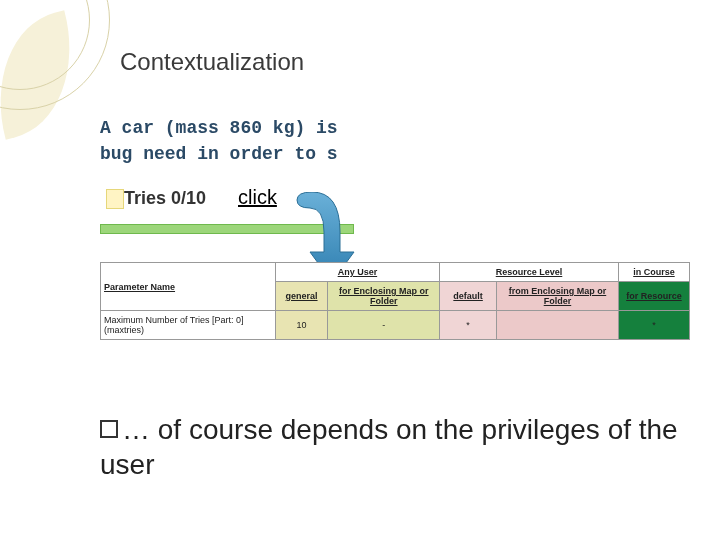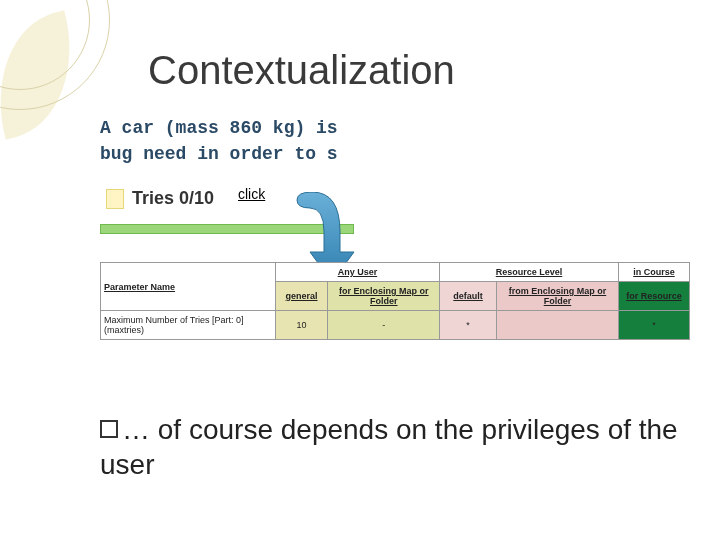--- a/index.html
+++ b/index.html
@@ -6,29 +6,29 @@
   html, body { width: 720px; height: 540px; font-family: Arial, sans-serif; background: #fff; overflow: hidden; }
   .slide { position: relative; width: 720px; height: 540px; }
 
   
   .deco { position: absolute; top: -70px; left: -70px; width: 220px; height: 220px; }
   .deco .ring { position: absolute; border: 1px solid #d9d2a8; border-radius: 50%; }
   .r1 { width: 180px; height: 180px; top: 0; left: 0; }
   .r2 { width: 140px; height: 140px; top: 20px; left: 20px; }
   .leaf { position: absolute; top: 90px; left: 60px; width: 90px; height: 110px; background: #f6f1d9; border-top-left-radius: 80px 110px; border-bottom-right-radius: 80px 110px; transform: rotate(-15deg); }
 
-  .title { position: absolute; top: 48px; left: 120px; font-size: 40px; color: #3a3a3a; font-weight: 400; margin-left: 28px; }
+  .title { position: absolute; top: 48px; left: 120px; font-size: 24px; color: #3a3a3a; font-weight: 400; }
 
   .prob { position: absolute; top: 118px; left: 100px; font-family: Liberation Mono, monospace; color: #2b4a66; }
   .prob .l1 { font-size: 18px; font-weight: bold; }
   .prob .l2 { font-size: 18px; font-weight: bold; margin-top: 6px; }
-  .triesrow { position: absolute; top: 188px; left: 106px; display: flex; align-items: center; gap: 8px; }
+  .triesrow { position: absolute; top: 188px; left: 106px; display: flex; align-items: center; }
   .yb { width: 18px; height: 20px; background: #fff4c4; border: 1px solid #e6d77a; }
   .tries { font-family: Verdana, sans-serif; font-size: 18px; font-weight: bold; color: #333; }
-  .click { position: absolute; top: 186px; left: 238px; font-size: 14px; text-decoration: underline; color: #000; }
+  .click { position: absolute; top: 186px; left: 238px; font-size: 20px; text-decoration: underline; color: #000; }
 
   .greenbar { position: absolute; top: 224px; left: 100px; width: 254px; height: 10px; background: #9cd67a; border: 1px solid #6fb94d; }
 
   
   .arrow { position: absolute; top: 192px; left: 292px; width: 70px; height: 92px; }
   .arrow svg { width: 100%; height: 100%; }
 
   
   .ptable { position: absolute; top: 262px; left: 100px; width: 590px; font-family: Verdana, sans-serif; font-size: 9px; color: #222; border-collapse: collapse; }
   .ptable td, .ptable th { border: 1px solid #999; text-align: center; padding: 4px 3px; }

